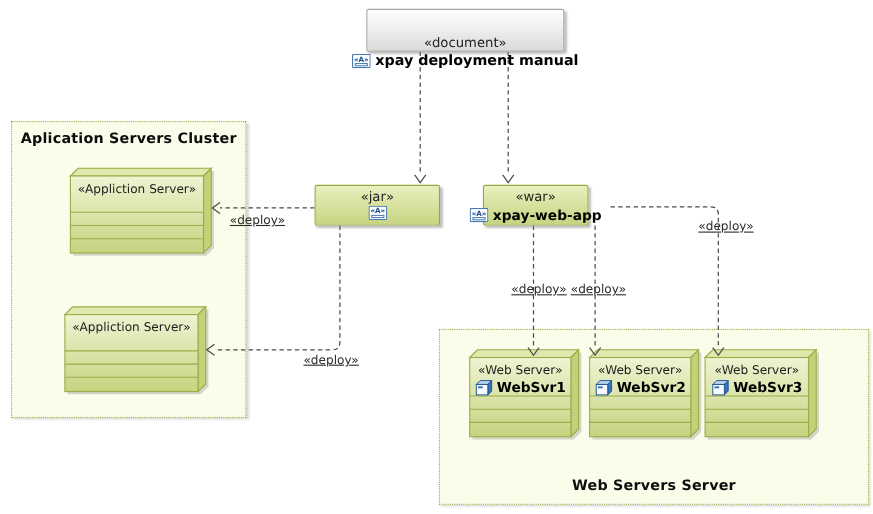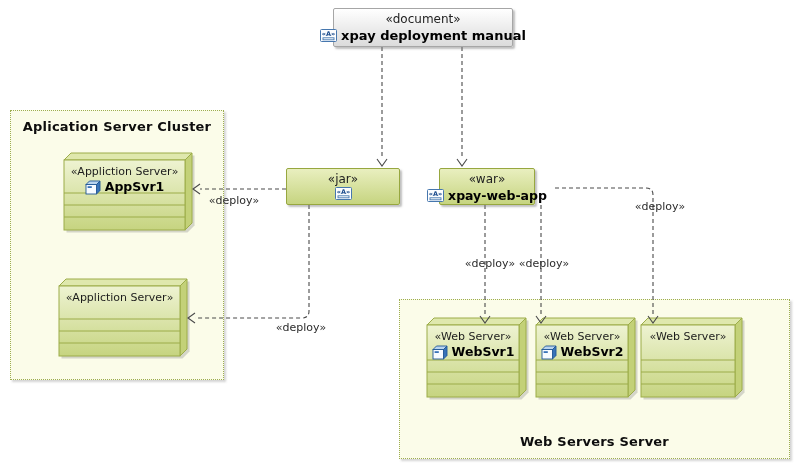--- a/index.html
+++ b/index.html
@@ -35,56 +35,56 @@
     text-align:center;z-index:3;padding-top:3px;box-sizing:border-box;
   }
   .abox.dbox{
     background:linear-gradient(#FFFFFF,#DBDBDB);border:1px solid #A6A6A6;
   }
   .stereo{font-size:12px;color:#222;line-height:15px;white-space:nowrap;}
   .bname{
     font-size:12.5px;font-weight:bold;color:#000;line-height:17px;
     display:flex;align-items:center;justify-content:center;gap:4px;white-space:nowrap;
   }
-  .dbox .stereo{font-size:12px;}
+  .dbox .stereo{font-size:12px;margin-top:20px;}
   .dbox .bname{font-size:13px;}
   #doc-box{left:333px;top:8px;width:180px;height:39px;}
   #jar-box{left:286px;top:168px;width:114px;height:37px;}
   #war-box{left:439px;top:168px;width:96px;height:37px;}
 
   
   .node-label{position:absolute;z-index:3;text-align:center;padding-top:5px;box-sizing:border-box;}
   .node-label .stereo{font-size:11px;line-height:14px;color:#1c1c1c;}
   .node-label .bname{font-size:12.5px;line-height:16px;}
   #n-appsvr1{left:64px;top:160px;width:121px;}
   #n-appsvr2{left:59px;top:286px;width:121px;}
   #n-websvr1{left:427px;top:325px;width:92px;}
   #n-websvr2{left:536px;top:325px;width:92px;}
   #n-websvr3{left:641px;top:325px;width:94px;}
 
   
   .edge-label{
     position:absolute;z-index:3;font-size:11px;color:#2b2b2b;
-    transform:translate(-50%,-50%);white-space:nowrap;
+    transform:translate(-50%,-50%);white-space:nowrap;text-decoration:underline;
   }
   #el1{left:234px;top:200px;}
   #el2{left:301px;top:327px;}
   #el3{left:490px;top:263px;}
   #el4{left:544px;top:263px;}
   #el5{left:660px;top:206px;}
 
   .icon{display:inline-flex;flex:none;}
 </style>
 </head>
 <body>
 
 <div class="stage">
 
   <div class="cluster" id="app-cluster">
-    <div class="cluster-title">Aplication Server Cluster</div>
+    <div class="cluster-title">Aplication Servers Cluster</div>
   </div>
   <div class="cluster" id="web-cluster">
     <div class="cluster-title">Web Servers Server</div>
   </div>
 
   <svg class="layer" width="794" height="467" viewBox="0 0 794 467">
     <defs>
       <linearGradient id="gNode" x1="0" y1="0" x2="0" y2="1">
         <stop offset="0" stop-color="#EEF3D2"></stop>
           <stop offset="1" stop-color="#C6D480"></stop>
@@ -202,69 +202,69 @@
           <text x="8.5" y="7" font-size="6.5" font-weight="bold" fill="#1E4E8E" text-anchor="middle" font-family="DejaVu Sans, sans-serif">«A»</text>
           <rect x="3" y="8.8" width="11" height="2" fill="none" stroke="#4677AE" stroke-width="0.9"></rect>
         </svg>
       </span>
       <span>xpay-web-app</span>
     </div>
   </div>
 
   <div class="node-label" id="n-appsvr1">
     <div class="stereo">«Appliction Server»</div>
+  </div>
+
+  <div class="node-label" id="n-appsvr2">
+    <div class="stereo">«Appliction Server»</div>
+  </div>
+
+  <div class="node-label" id="n-websvr1">
+    <div class="stereo">«Web Server»</div>
     <div class="bname">
       <span class="icon">
         <svg width="16" height="15" viewBox="0 0 16 15">
           <polygon points="1,4.5 4.5,1 15,1 11.5,4.5" fill="#B9D4EE" stroke="#1F5796" stroke-width="0.9" stroke-linejoin="round"></polygon>
           <polygon points="11.5,4.5 15,1 15,10.5 11.5,14" fill="#3873B8" stroke="#1F5796" stroke-width="0.9" stroke-linejoin="round"></polygon>
           <rect x="1" y="4.5" width="10.5" height="9.5" fill="#F7FBFF" stroke="#1F5796" stroke-width="0.9"></rect>
           <rect x="2.6" y="6.2" width="4.2" height="1.8" fill="#3873B8"></rect>
         </svg>
       </span>
-      <span>AppSvr1</span>
-    </div>
-  </div>
-
-  <div class="node-label" id="n-appsvr2">
-    <div class="stereo">«Appliction Server»</div>
-  </div>
-
-  <div class="node-label" id="n-websvr1">
+      <span>WebSvr1</span>
+    </div>
+  </div>
+
+  <div class="node-label" id="n-websvr2">
     <div class="stereo">«Web Server»</div>
     <div class="bname">
       <span class="icon">
         <svg width="16" height="15" viewBox="0 0 16 15">
           <polygon points="1,4.5 4.5,1 15,1 11.5,4.5" fill="#B9D4EE" stroke="#1F5796" stroke-width="0.9" stroke-linejoin="round"></polygon>
           <polygon points="11.5,4.5 15,1 15,10.5 11.5,14" fill="#3873B8" stroke="#1F5796" stroke-width="0.9" stroke-linejoin="round"></polygon>
           <rect x="1" y="4.5" width="10.5" height="9.5" fill="#F7FBFF" stroke="#1F5796" stroke-width="0.9"></rect>
           <rect x="2.6" y="6.2" width="4.2" height="1.8" fill="#3873B8"></rect>
         </svg>
       </span>
-      <span>WebSvr1</span>
-    </div>
-  </div>
-
-  <div class="node-label" id="n-websvr2">
+      <span>WebSvr2</span>
+    </div>
+  </div>
+
+  <div class="node-label" id="n-websvr3">
     <div class="stereo">«Web Server»</div>
     <div class="bname">
       <span class="icon">
         <svg width="16" height="15" viewBox="0 0 16 15">
           <polygon points="1,4.5 4.5,1 15,1 11.5,4.5" fill="#B9D4EE" stroke="#1F5796" stroke-width="0.9" stroke-linejoin="round"></polygon>
           <polygon points="11.5,4.5 15,1 15,10.5 11.5,14" fill="#3873B8" stroke="#1F5796" stroke-width="0.9" stroke-linejoin="round"></polygon>
           <rect x="1" y="4.5" width="10.5" height="9.5" fill="#F7FBFF" stroke="#1F5796" stroke-width="0.9"></rect>
           <rect x="2.6" y="6.2" width="4.2" height="1.8" fill="#3873B8"></rect>
         </svg>
       </span>
-      <span>WebSvr2</span>
-    </div>
-  </div>
-
-  <div class="node-label" id="n-websvr3">
-    <div class="stereo">«Web Server»</div>
+      <span>WebSvr3</span>
+    </div>
   </div>
 
   <div class="edge-label" id="el1">«deploy»</div>
   <div class="edge-label" id="el2">«deploy»</div>
   <div class="edge-label" id="el3">«deploy»</div>
   <div class="edge-label" id="el4">«deploy»</div>
   <div class="edge-label" id="el5">«deploy»</div>
 
 </div>
 

